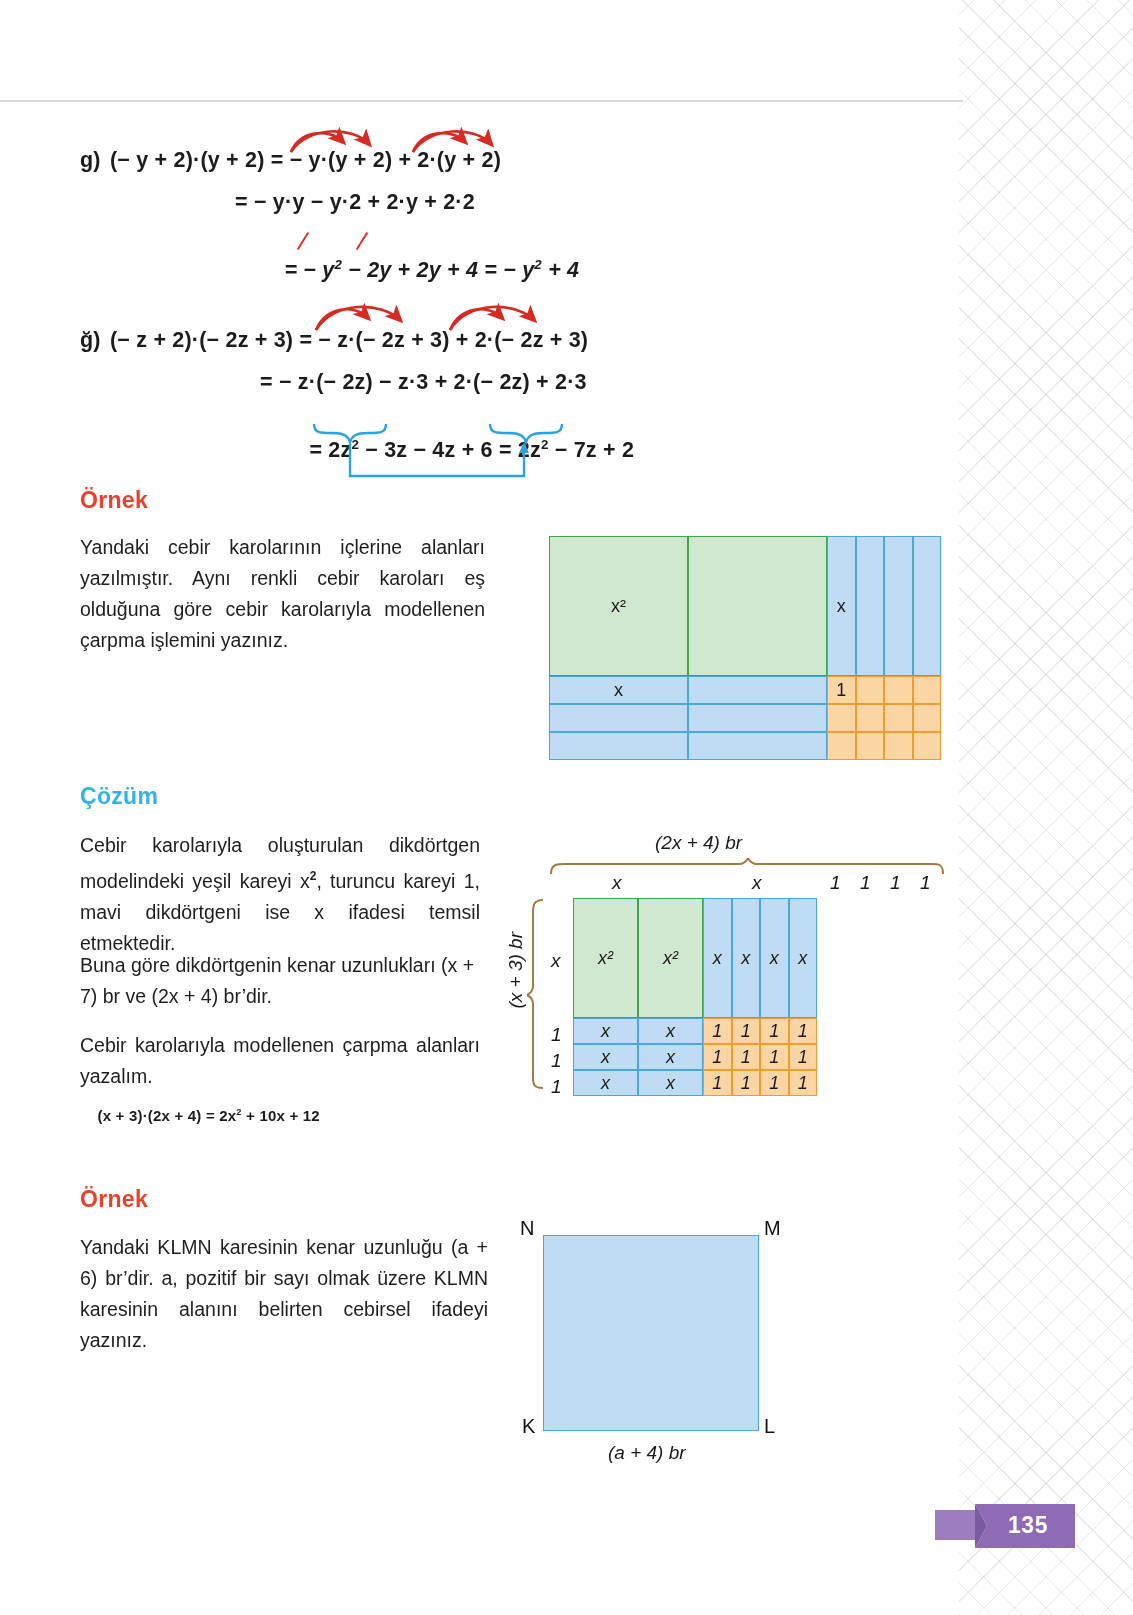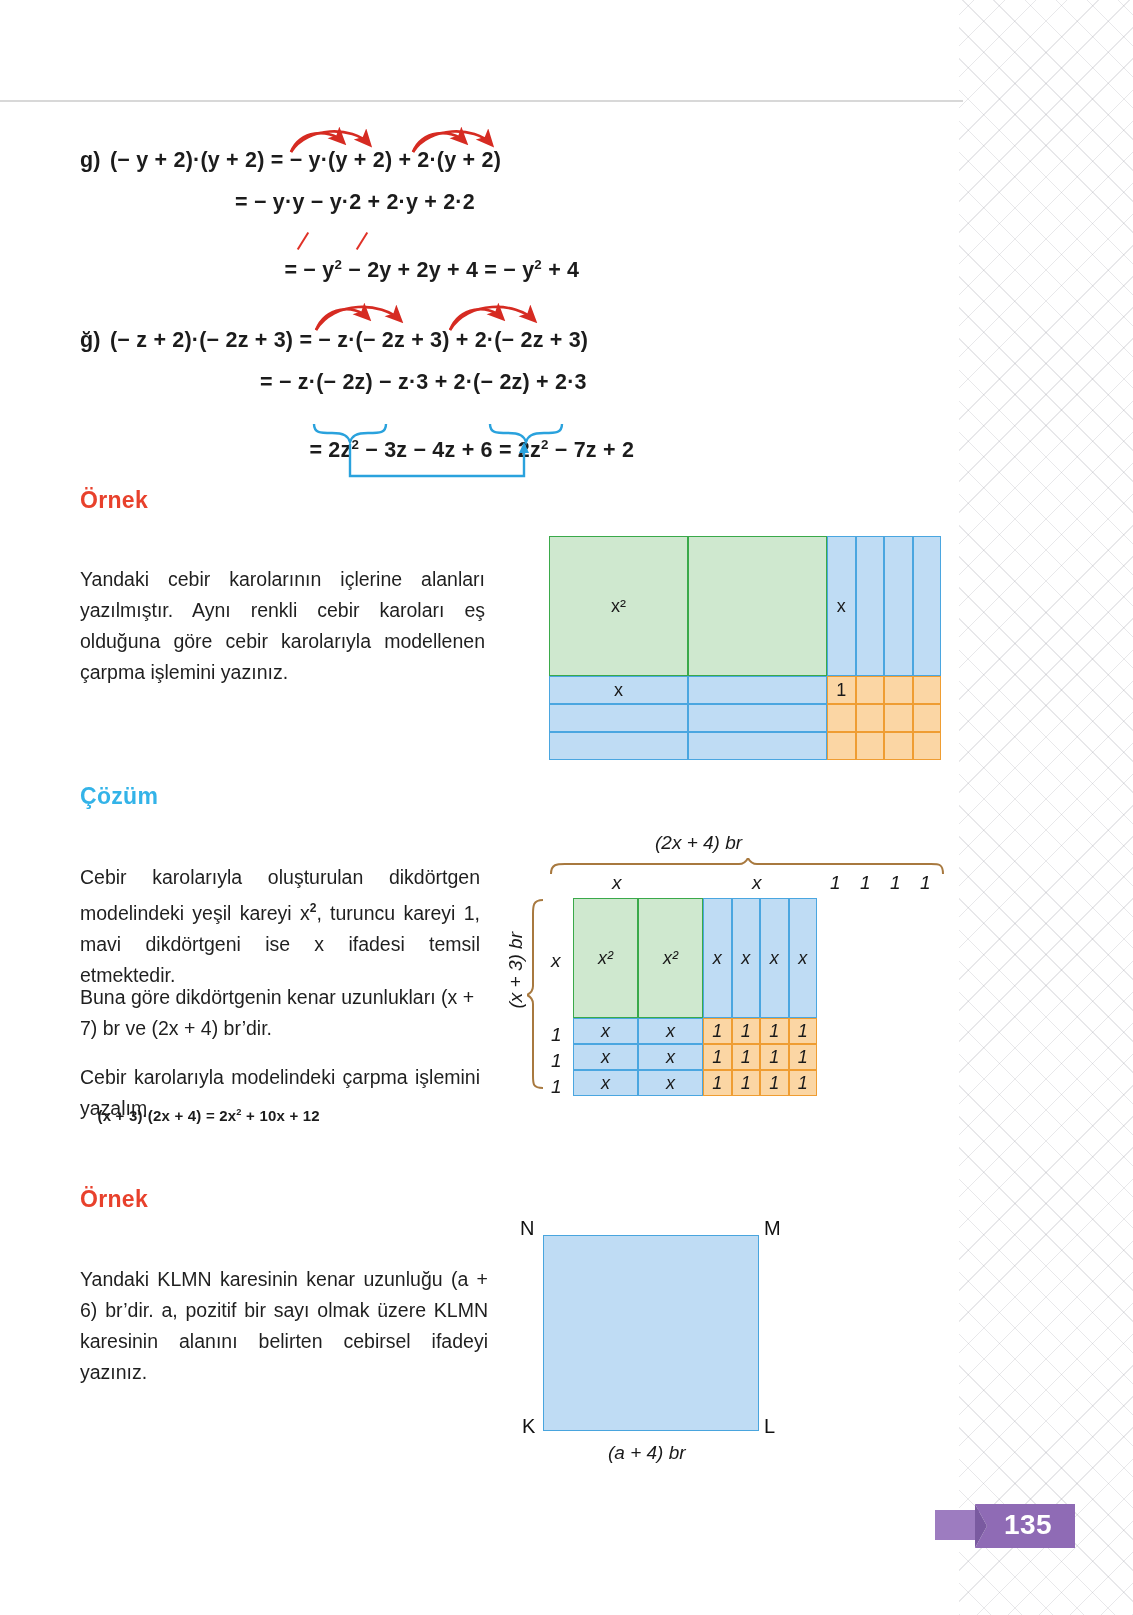--- a/index.html
+++ b/index.html
@@ -50,21 +50,21 @@
     color:#e8412c; font-size:23px; font-weight:700;
     font-family:"Liberation Sans", sans-serif; letter-spacing:.3px;
   }
   .h-cozum{
     color:#33b3e8; font-size:23px; font-weight:700;
     font-family:"Liberation Sans", sans-serif; letter-spacing:.3px;
   }
 
   .para{
     font-size:19.5px; line-height:31px; color:#1f1f1f;
-    text-align:justify; text-justify:inter-word;margin-top:32px;
+    text-align:justify; text-justify:inter-word;
   }
   .para.nojust{ text-align:left; }
   .cell{
     display:flex; align-items:center; justify-content:center;
     font-size:18px; color:#1a1a1a;
   }
   .green{ background:#cfe8cf; border:1px solid #3aa94a; }
   .blue{  background:#bfdcf4; border:1px solid #4aa6e0; }
   .orange{background:#fbd6a4; border:1px solid #ef9d32; }
 
@@ -80,38 +80,38 @@
   .klmn-sq{
     position:absolute; background:#bfdcf4; border:1px solid #49a5de;
   }
   .vertex{ position:absolute; font-size:20px; color:#111; }
   .klmn-cap{ position:absolute; font-size:19px; color:#1a1a1a; }
 
   
   .ribbon{ position:absolute; left:935px; top:1498px; width:150px; height:54px; }
   .rib-num{
     position:absolute; left:57px; top:12px; width:72px; height:30px;
-    color:#fff; font-size:28px; font-weight:700; letter-spacing:.5px;
+    color:#fff; font-size:23px; font-weight:700; letter-spacing:.5px;
     display:flex; align-items:center; justify-content:center;
   }
 </style>
 </head>
 <body>
 
 <div class="hatch-strip"></div>
 <div class="top-rule"></div>
 
 <div class="page">
 
   <div class="mathblock" style="left:80px; top:140px;">
     <div style="position:relative; height:120px; width:560px;">
       <span class="m-label" style="position:absolute; left:0; top:8px;">g)</span>
       <span class="m-line" style="position:absolute; left:30px; top:8px;">(− y + 2)·(y + 2) = − y·(y + 2) + 2·(y + 2)</span>
       <span class="m-line" style="position:absolute; left:155px; top:50px;">= − y·y − y·2 + 2·y + 2·2</span>
-      <span class="m-line" style="position:absolute; left:155px; top:92px;">
+      <span class="m-line" style="position:absolute; left:155px; top:92px;font-style:italic;">
         <span>= − y</span><sup>2</sup><span> − 2y + 2y + 4 = − y</span><sup>2</sup><span> + 4</span>
       </span>
 
       <div class="strike" style="left:213px; top:100px;"></div>
       <div class="strike" style="left:272px; top:100px;"></div>
     </div>
   </div>
 
   <svg class="arrow-svg" width="260" height="40" style="left:285px; top:122px;">
     <defs>
@@ -194,21 +194,21 @@
   </div>
 
   <div class="h-cozum" style="position:absolute; left:80px; top:783px;">Çözüm</div>
 
   <div class="para" style="position:absolute; left:80px; top:830px; width:400px;">
     <span>Cebir karolarıyla oluşturulan dikdörtgen modelindeki yeşil kareyi x</span><sup>2</sup><span>, turuncu kareyi 1, mavi dikdörtgeni ise x ifadesi temsil etmektedir.</span>
   </div>
 
   <div class="para nojust" style="position:absolute; left:80px; top:950px; width:400px;">Buna göre dikdörtgenin kenar uzunlukları (x + 7) br ve (2x + 4) br’dir.</div>
 
-  <div class="para" style="position:absolute; left:80px; top:1030px; width:400px;">Cebir karolarıyla modelindeki çarpma işlemini yazalım.</div>
+  <div class="para" style="position:absolute; left:80px; top:1030px; width:400px;">Cebir karolarıyla modellenen çarpma alanları yazalım.</div>
 
   <div class="m-line" style="position:absolute; left:80px; top:1090px; font-size:15px;">
     <span>(x + 3)·(2x + 4) = 2x</span><sup>2</sup><span> + 10x + 12</span>
   </div>
 
   <div style="position:absolute; left:505px; top:832px; width:440px; height:285px;font-style:italic;">
 
     <div class="axis-label" style="position:absolute; left:150px; top:0; white-space:nowrap;">(2x + 4) br</div>
 
     <svg class="brace" width="396" height="18" style="left:44px; top:26px;">

